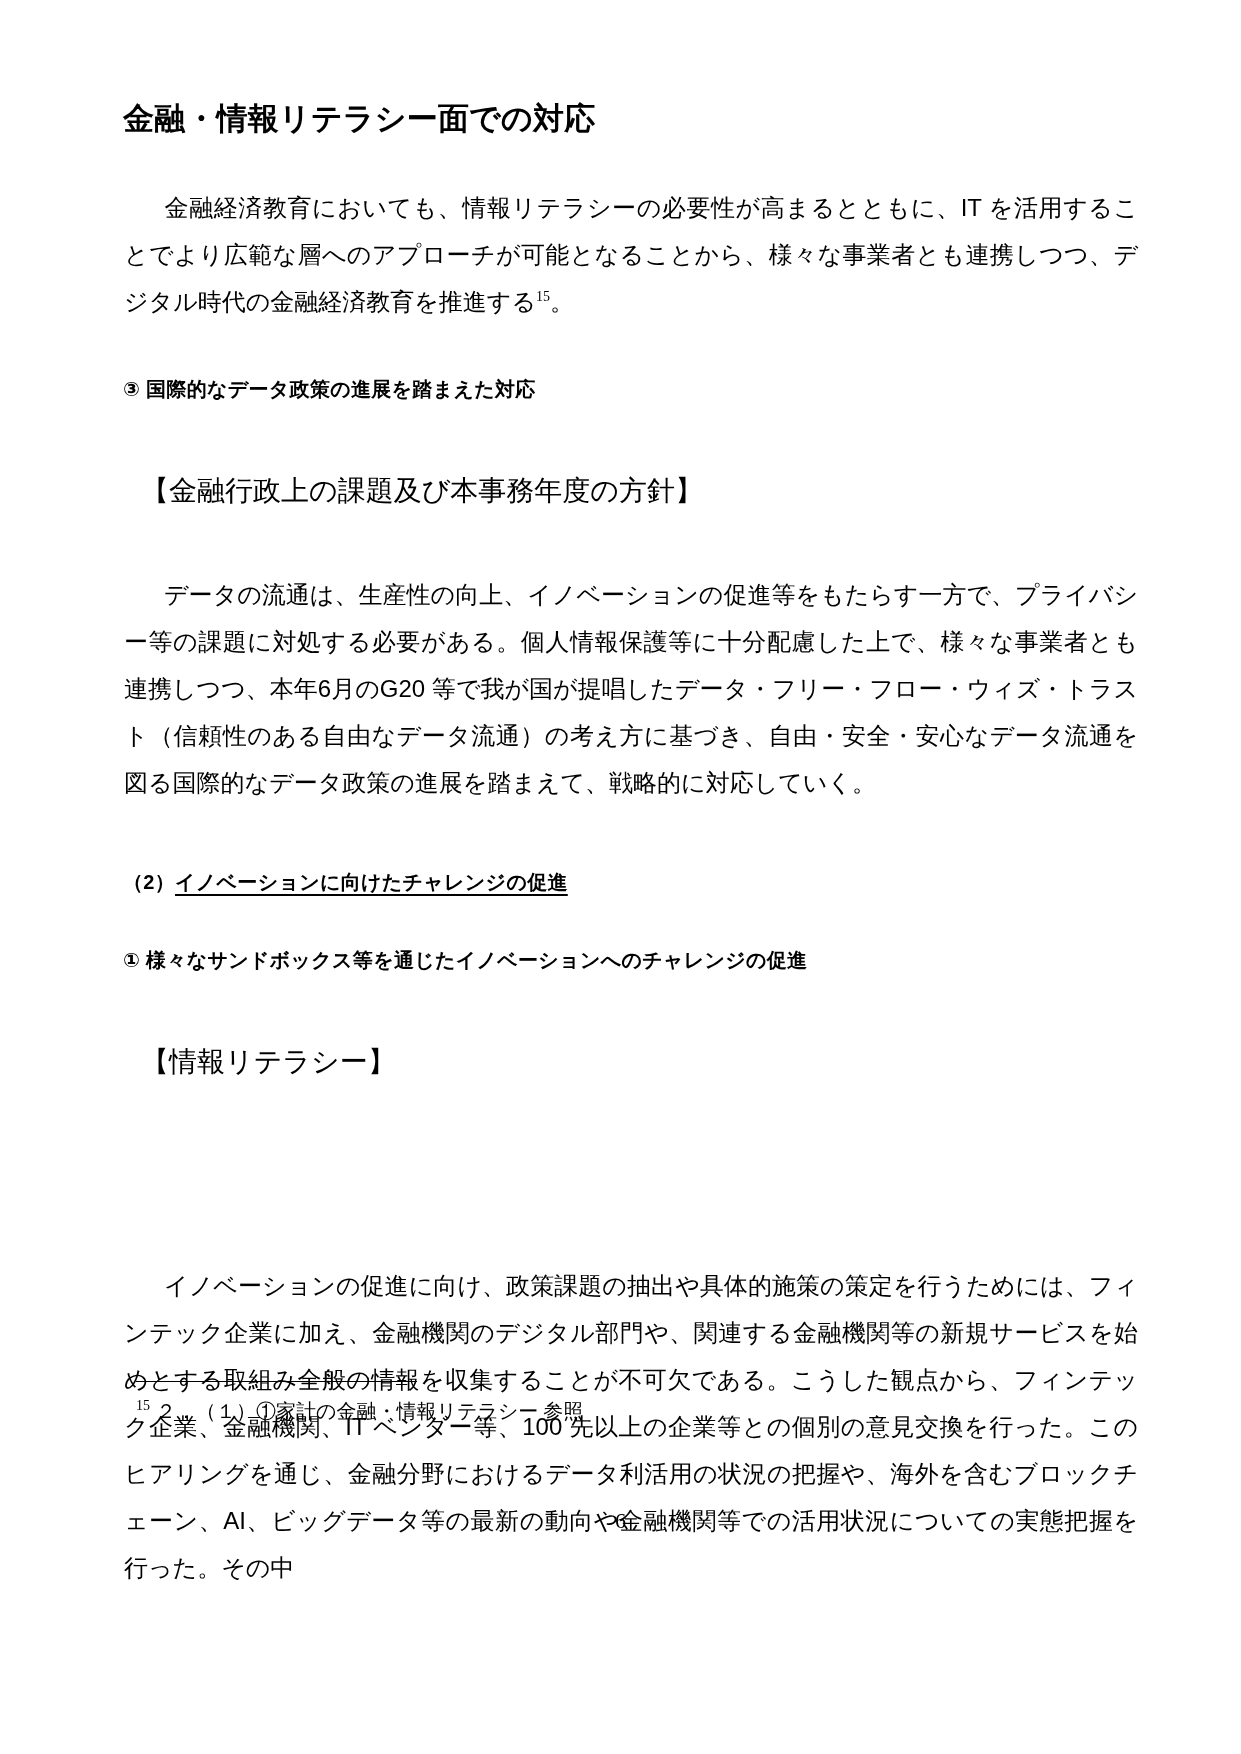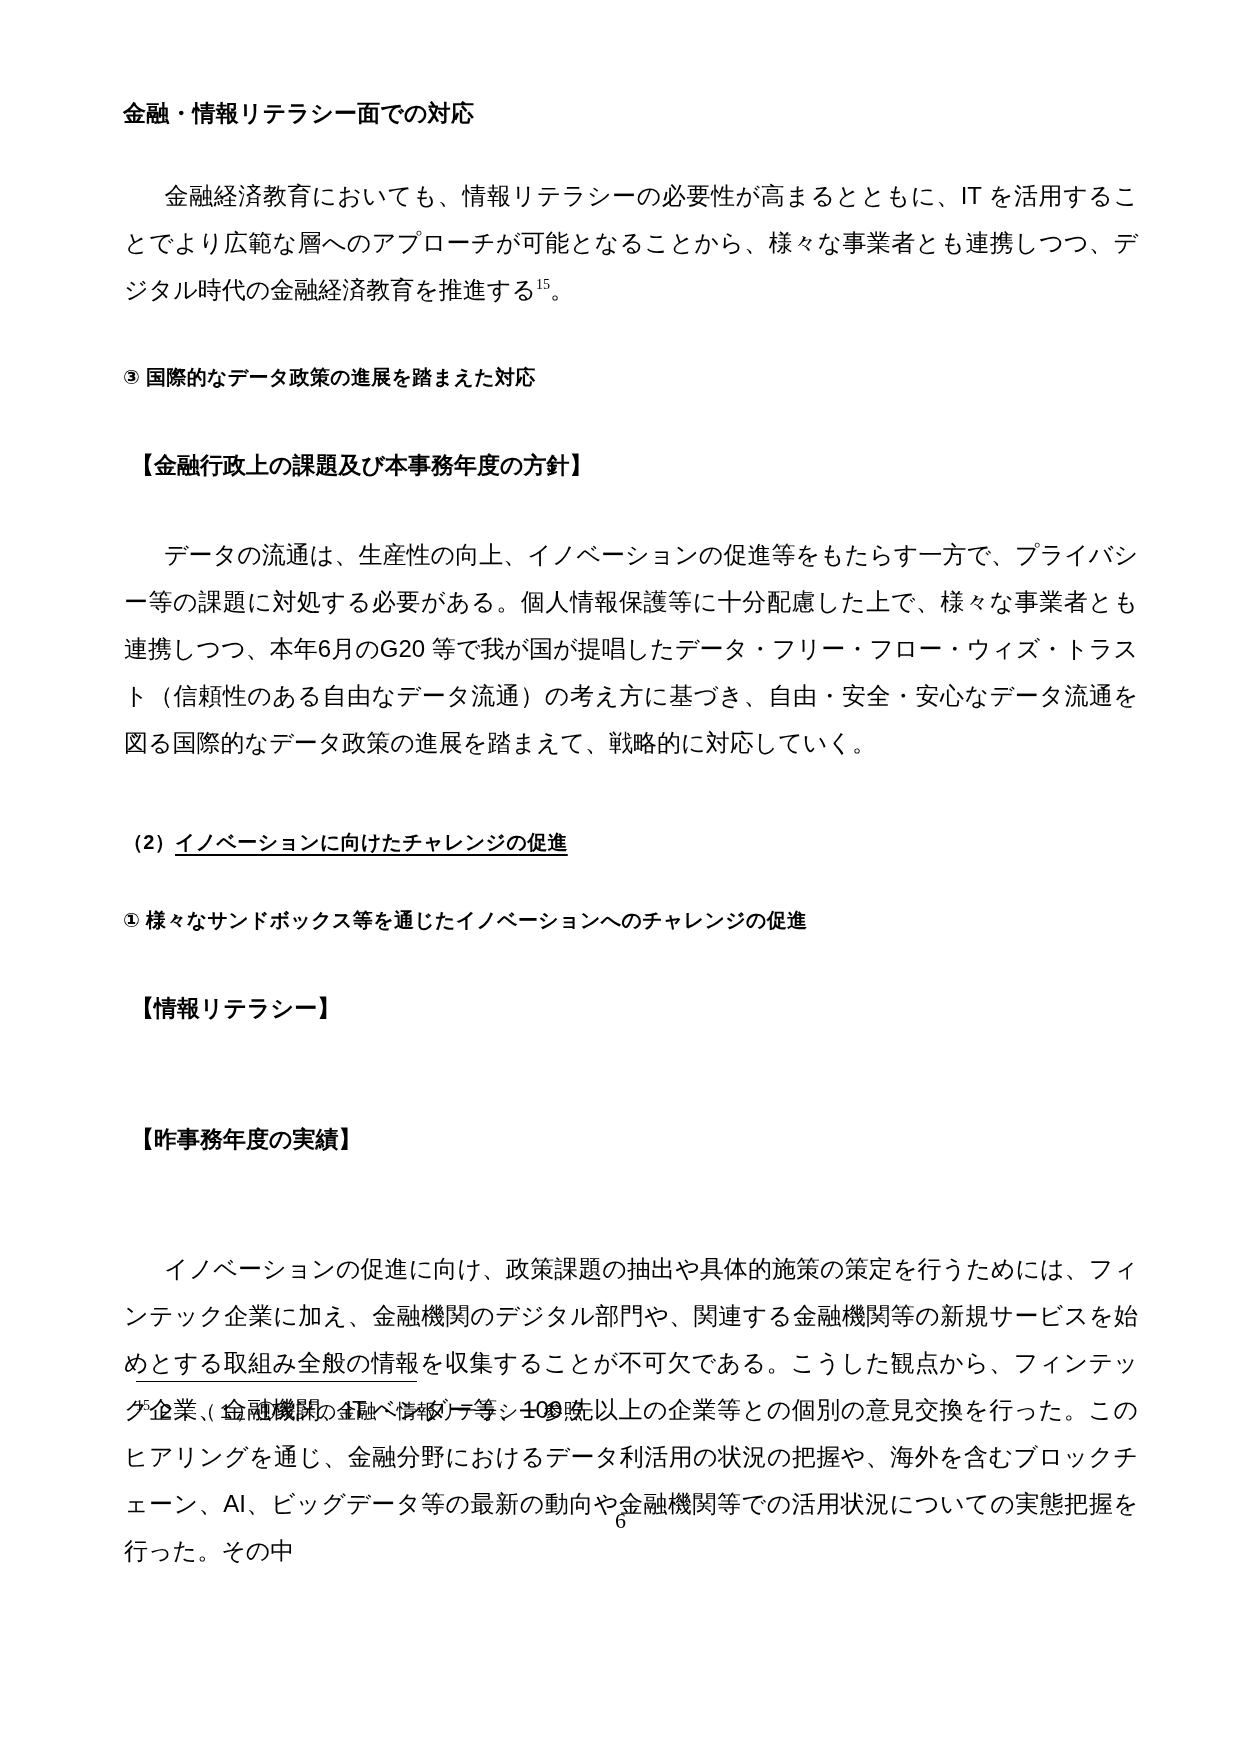--- a/index.html
+++ b/index.html
@@ -24,37 +24,37 @@
   .content {
     position: absolute;
     left: 123px;
     top: 96px;
     width: 1016px;
   }
 
   
   .h-bold {
     font-weight: bold;
-    font-size: 23px;
+    font-size: 31px;
     line-height: 1.5;
     letter-spacing: 0.2px;
     margin: 0;
   }
   .h-section {
     font-weight: bold;
     font-size: 20px;
     line-height: 1.5;
     letter-spacing: 0.3px;
     margin: 0;
   }
   .h-bracket {
-    font-weight: bold;
-    font-size: 23px;
+    font-weight: normal;
+    font-size: 28px;
     line-height: 1.5;
-    margin: 8px;
+    margin: 18px;
   }
   .h-underline .ul {
     text-decoration: underline;
     text-underline-offset: 5px;
     text-decoration-thickness: 2px;
   }
   p.body {
     font-size: 24px;
     line-height: 47px;
     margin: 1px;
@@ -143,21 +143,20 @@
 
     <div class="sp-3"></div>
 
     <h4 class="h-bracket">【情報リテラシー】</h4>
 
     <div class="sp-2"></div>
 
 
     <div class="sp-2"></div>
 
-    <h4 class="h-bracket">【昨事務年度の実績】</h4>
 
     <div class="sp-2"></div>
 
 
     <div class="sp-2"></div>
 
     <p class="body"><span class="indent"></span><span>イノベーションの促進に向け、政策課題の抽出や具体的施策の策定を行うためには、フィンテック企業に加え、金融機関のデジタル部門や、関連する金融機関等の新規サービスを始めとする取組み全般の情報を収集することが不可欠である。こうした観点から、フィンテック企業、金融機関、IT ベンダー等、100 先以上の企業等との個別の意見交換を行った。このヒアリングを通じ、金融分野におけるデータ利活用の状況の把握や、海外を含むブロックチェーン、AI、ビッグデータ等の最新の動向や金融機関等での活用状況についての実態把握を行った。その中</span></p>
 
   </div>
 

